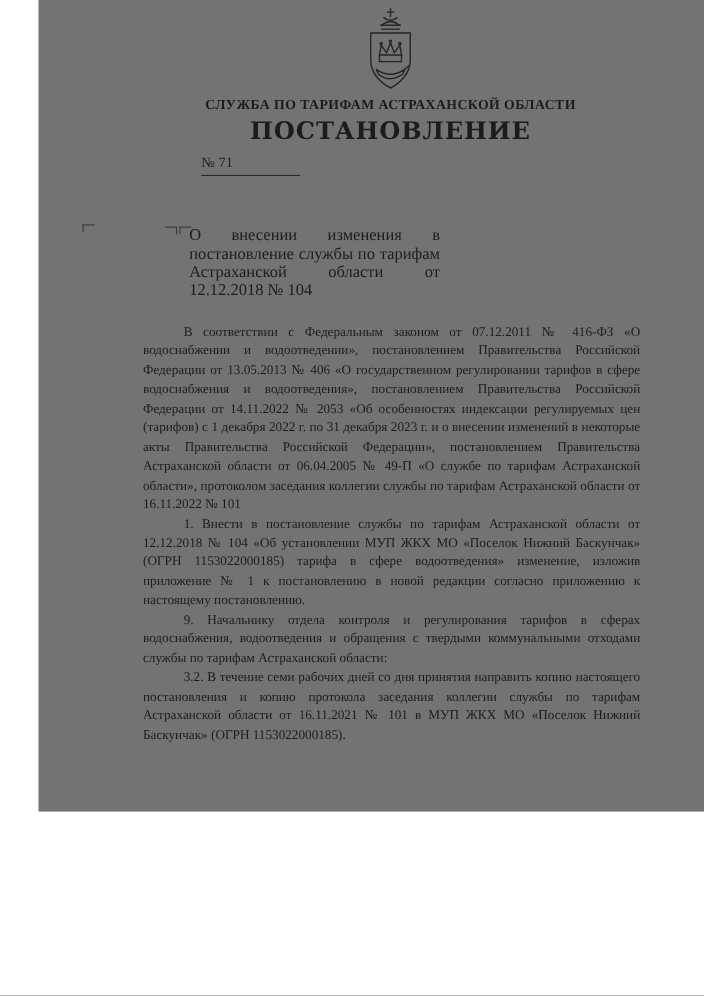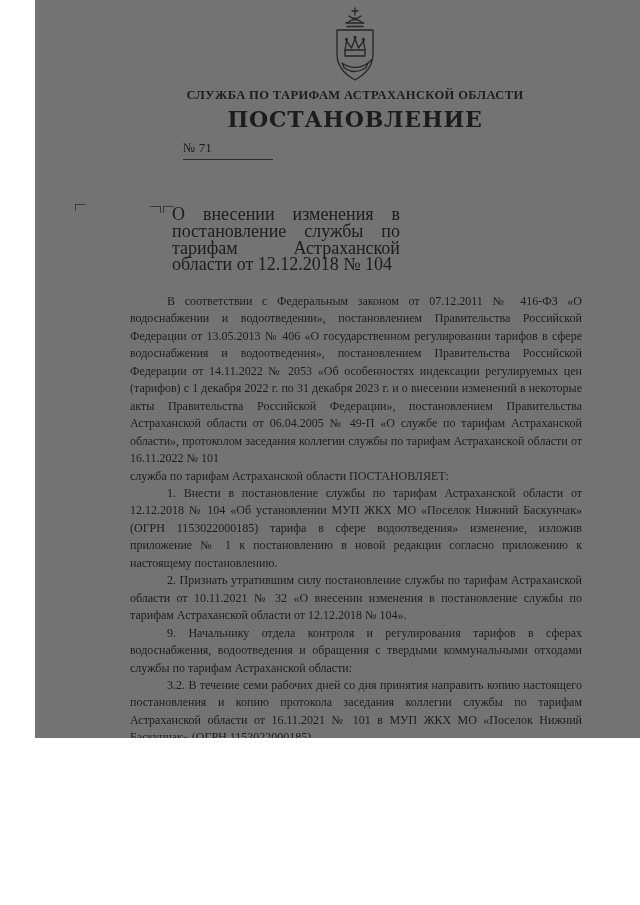--- a/index.html
+++ b/index.html
@@ -38,21 +38,21 @@
   }
   .num-cell {
     width:90px; border-bottom:1px solid #2a2a2a; padding-bottom:3px;
   }
   .mark { position:absolute; width:11px; height:7px; }
   .mark-a { left:40px;  top:204px; border-top:1.5px solid #3a3a3a; border-left:1.5px solid #3a3a3a; }
   .mark-b { left:115px; top:206px; border-top:1.5px solid #3a3a3a; border-right:1.5px solid #3a3a3a; }
   .mark-c { left:128px; top:206px; border-top:1.5px solid #3a3a3a; border-left:1.5px solid #3a3a3a; }
   .subject {
     position:absolute; top:206px; left:137px; width:228px;
-    font-size:18px; line-height:16.8px; text-align:justify;font-family:Liberation Serif, serif;
+    font-size:15px; line-height:16.8px; text-align:justify;font-family:Liberation Serif, serif;
   }
   .body-text {
     position:absolute; top:293px; left:95px; width:452px;
     font-size:12px; line-height:17.45px; text-align:justify;
   }
   .body-text p { text-indent:37px; }
   .body-text p.no-indent { text-indent:0; }
   .asterisk {
     position:absolute; left:30px; top:738px;
     font-size:26px; font-weight:bold; color:#222;
@@ -100,23 +100,21 @@
   </div>
 
   <span class="mark mark-a"></span>
   <span class="mark mark-b"></span>
   <span class="mark mark-c"></span>
 
   <div class="subject">О внесении изменения в постановление службы по тарифам Астраханской области от 12.12.2018 № 104</div>
 
   <div class="body-text">
     <p>В соответствии с Федеральным законом от 07.12.2011 № 416-ФЗ «О водоснабжении и водоотведении», постановлением Правительства Российской Федерации от 13.05.2013 № 406 «О государственном регулировании тарифов в сфере водоснабжения и водоотведения», постановлением Правительства Российской Федерации от 14.11.2022 № 2053 «Об особенностях индексации регулируемых цен (тарифов) с 1 декабря 2022 г. по 31 декабря 2023 г. и о внесении изменений в некоторые акты Правительства Российской Федерации», постановлением Правительства Астраханской области от 06.04.2005 № 49-П «О службе по тарифам Астраханской области», протоколом заседания коллегии службы по тарифам Астраханской области от 16.11.2022 № 101</p>
-    <p class="no-indent">служба по тарифам Астраханской области ПОСТАНОВЛЯЕТ:</p>
     <p>1. Внести в постановление службы по тарифам Астраханской области от 12.12.2018 № 104 «Об установлении МУП ЖКХ МО «Поселок Нижний Баскунчак» (ОГРН 1153022000185) тарифа в сфере водоотведения» изменение, изложив приложение № 1 к постановлению в новой редакции согласно приложению к настоящему постановлению.</p>
-    <p>2. Признать утратившим силу постановление службы по тарифам Астраханской области от 10.11.2021 № 32 «О внесении изменения в постановление службы по тарифам Астраханской области от 12.12.2018 № 104».</p>
     <p>9. Начальнику отдела контроля и регулирования тарифов в сферах водоснабжения, водоотведения и обращения с твердыми коммунальными отходами службы по тарифам Астраханской области:</p>
     <p>3.2. В течение семи рабочих дней со дня принятия направить копию настоящего постановления и копию протокола заседания коллегии службы по тарифам Астраханской области от 16.11.2021 № 101 в МУП ЖКХ МО «Поселок Нижний Баскунчак» (ОГРН 1153022000185).</p>
   </div>
 
   <div class="asterisk">*</div>
 
   <div class="stamp-number">005456</div>
 
 </div>
 

